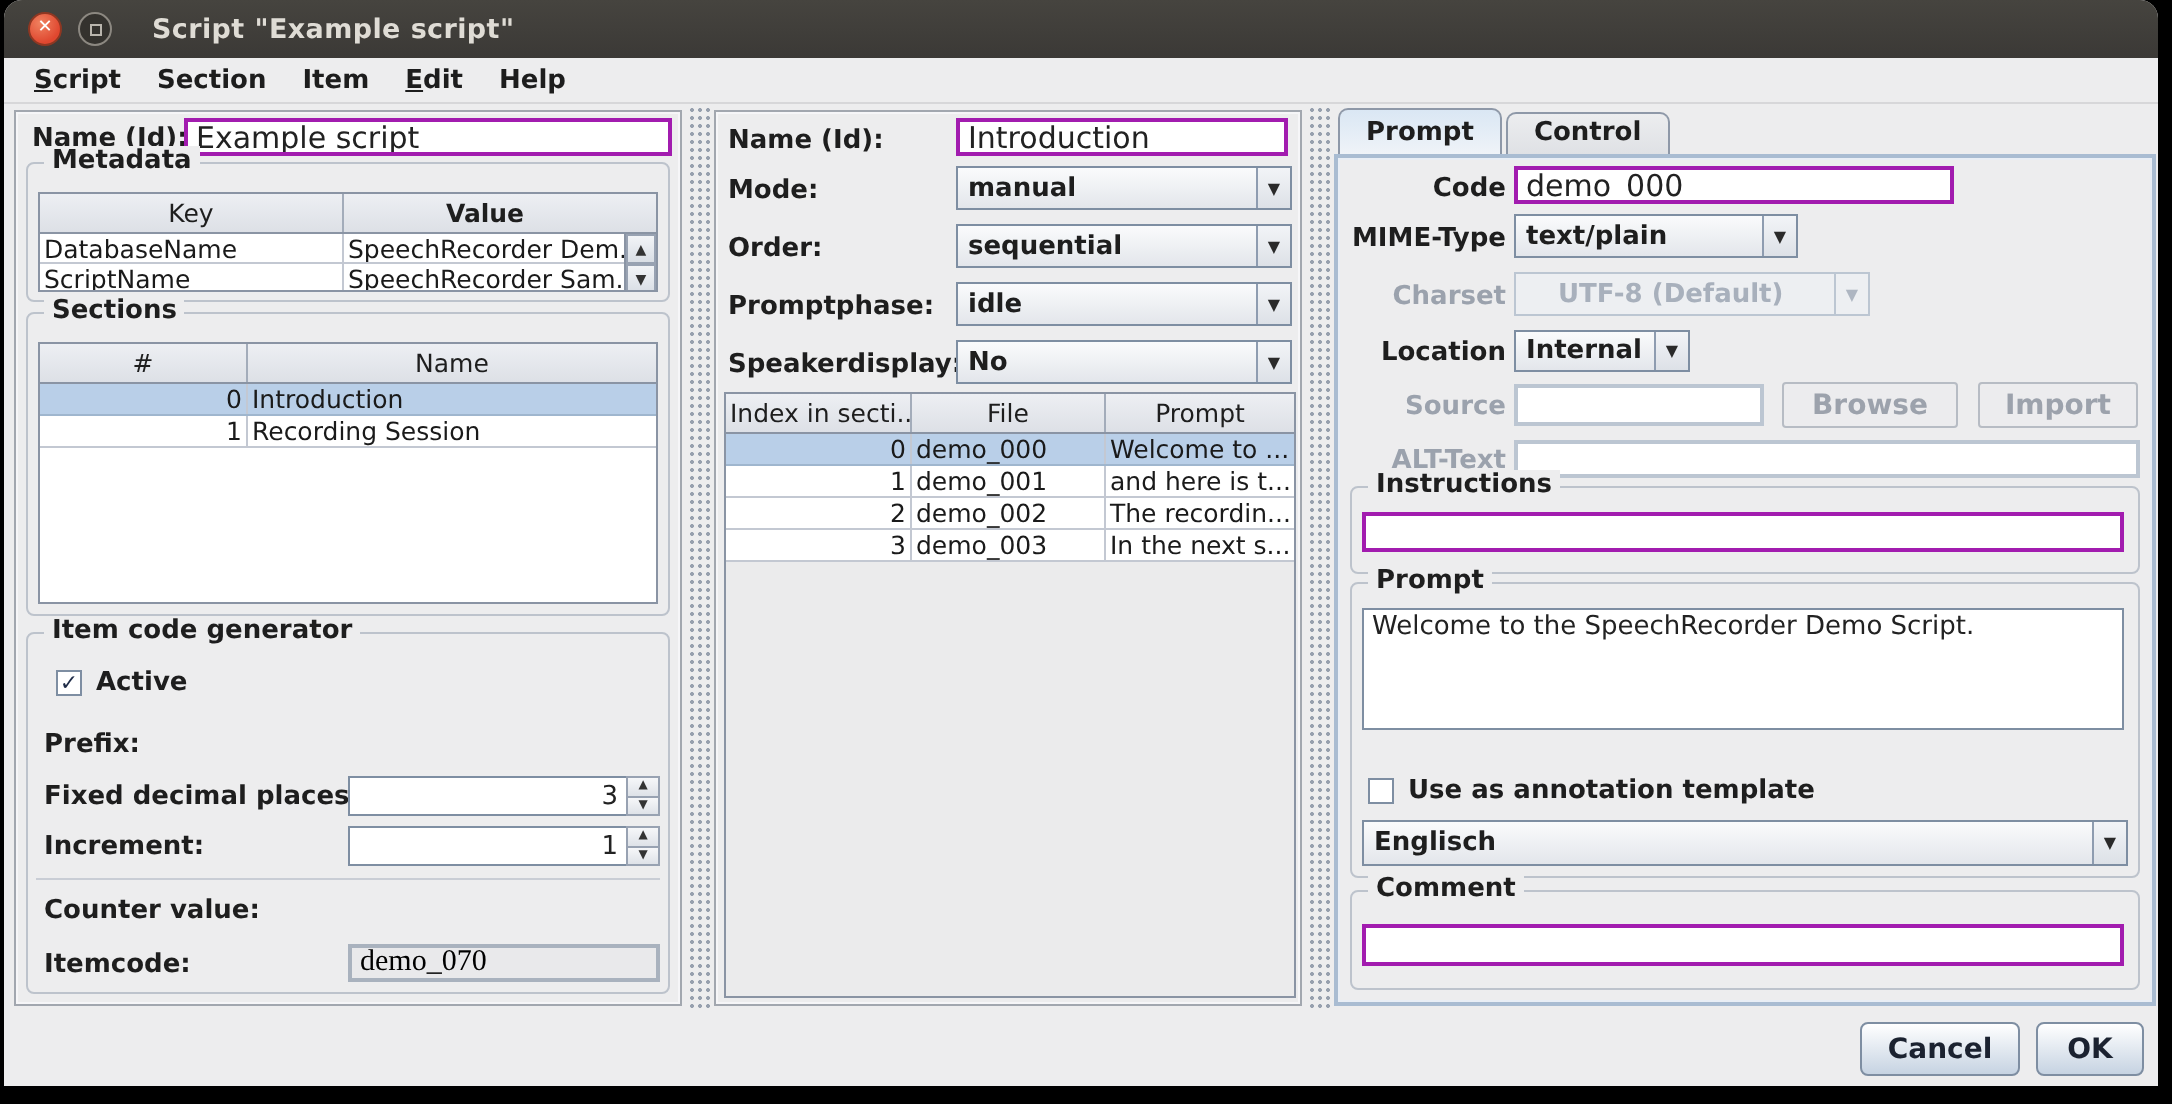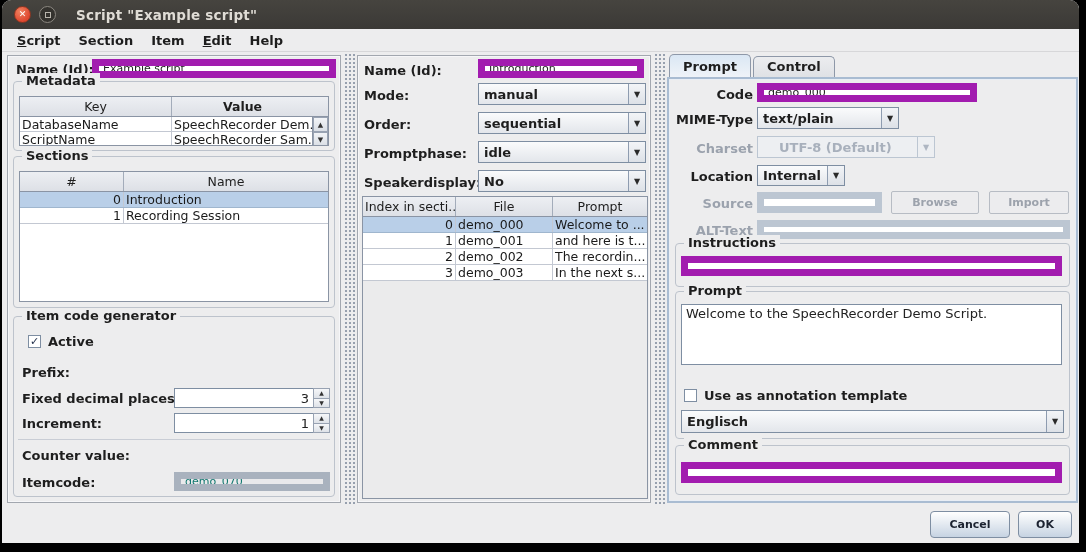--- a/index.html
+++ b/index.html
@@ -23,23 +23,23 @@
   .content { position:absolute; top:52px; left:0; right:0; bottom:0; background:#EDEDEE; }
 
   .panel { position:absolute; background:#EDEDEE; border:1px solid #A2A7AF; box-shadow:inset 0 0 0 1px #F6F6F8; }
   .splitter { position:absolute; background-color:#EDEDEE;
     background-image:radial-gradient(circle,#97A0AE 0.9px,transparent 1.1px); background-size:4px 4px; }
 
   .lbl { position:absolute; font-size:13px; font-weight:bold; color:#1E1E1E; white-space:nowrap; }
   .lbl.dis { color:#9BA2AD; }
   .rlbl { text-align:right; }
 
-  .field { position:absolute; border:7px solid #a21caf; background:#FFF; font-family:inherit; font-size:11px; color:#222; padding:0 4px; }
+  .field { position:absolute; border:2px solid #a21caf; background:#FFF; font-family:inherit; font-size:15px; color:#222; padding:0 4px; }
   .field.lite { border-color:#BCC6D2; }
-  .field.dis { background:#E9E9EB; border-color:#A9B2BE; color:#0f766e; }
+  .field.dis { background:#E9E9EB; border-color:#A9B2BE; color:#000000;font-family:Liberation Serif, serif; }
 
   
   .group { position:absolute; border:1px solid #BDC3CC; border-radius:4px; }
   .gtitle { position:absolute; top:-9px; left:8px; background:#EDEDEE; padding:0 4px; font-size:13px; font-weight:bold; color:#1E1E1E; white-space:nowrap; }
 
   
   .combo { position:absolute; border:1px solid #7E8EA2; background:linear-gradient(#FAFBFC,#E3E6EB); display:flex; align-items:center; }
   .combo .cv { flex:1; font-size:13px; font-weight:bold; color:#1E1E1E; padding-left:5px; white-space:nowrap; overflow:hidden; }
   .combo .ca { width:17px; align-self:stretch; border-left:1px solid #8E9CB0; display:flex; align-items:center; justify-content:center; font-size:8px; color:#2A2A2A; background:linear-gradient(#F2F4F7,#DDE1E7); }
   .combo.dis { border-color:#BCC6D2; background:#EDEFF2; }
@@ -72,21 +72,21 @@
   .sb-b { height:15px; border:1px solid #98A2B2; background:linear-gradient(#F2F4F7,#D9DEE5); display:flex; align-items:center; justify-content:center; font-size:7px; color:#333; }
 
   
   .tabs { position:absolute; left:2px; top:0; height:22px; display:flex; align-items:flex-end; }
   .tab { font-size:13px; font-weight:bold; color:#1E1E1E; border:1px solid #8E98A8; border-bottom:none; border-radius:5px 5px 0 0; padding:2px 13px 3px 13px; margin-right:2px; }
   .tab.on { background:linear-gradient(#DAE7F4,#EFF3F8); position:relative; z-index:2; padding-top:4px; }
   .tab.off { background:linear-gradient(#ECEDEF,#DFE1E5); }
   .tabcontent { position:absolute; left:0; right:0; top:22px; bottom:0; border:2px solid #A9BCD2; background:#EDEDEE; box-shadow:inset 0 0 0 1px #E9EEF5; }
 
   
-  .btn { position:absolute; border:1px solid #7E8EA2; border-radius:4px; background:linear-gradient(#FFFFFF,#C6D3E2); font-size:11px; font-weight:bold; color:#1B2230; display:flex; align-items:center; justify-content:center; }
+  .btn { position:absolute; border:1px solid #7E8EA2; border-radius:4px; background:linear-gradient(#FFFFFF,#C6D3E2); font-size:14px; font-weight:bold; color:#1B2230; display:flex; align-items:center; justify-content:center; }
   .btn.dis { background:#ECECEE; border-color:#B7BCC4; color:#9CA2AC; border-radius:2px; }
 
   textarea.ta { position:absolute; border:1px solid #7E8EA2; background:#FFF; font-family:inherit; font-size:13px; color:#222; resize:none; padding:1px 4px; }
   .hr { position:absolute; border-top:1px solid #C9CDD5; }
 </style>
 </head>
 <body>
 
 <div id="window">
 

